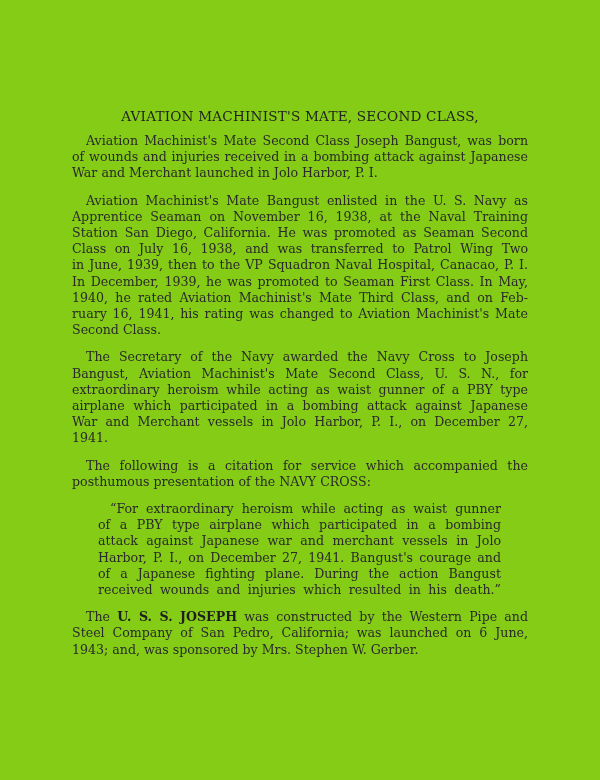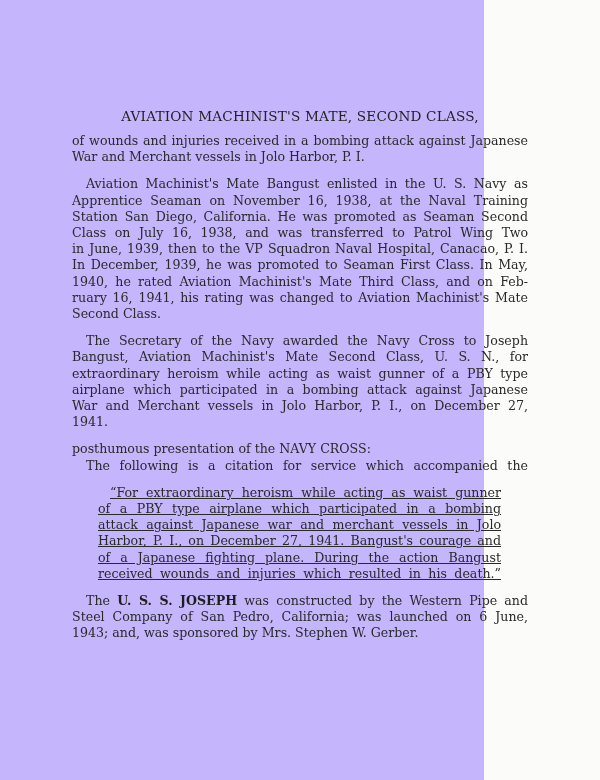--- a/index.html
+++ b/index.html
@@ -9,22 +9,22 @@
   body {
     width: 600px;
     height: 780px;
     background: #fbfbfa;
     overflow: hidden;
     position: relative;
   }
   .page {
     position: absolute;
     left: 0; top: 0;
-    width: 484px; height: 780px;
-    background: #c4b5fd;
+    width: 600px; height: 780px;
+    background: #84cc16;
   }
   .content {
     position: absolute;
     left: 72px;
     top: 107px;
     width: 456px;
     font-family: "DejaVu Serif", serif;
     color: #2a2a2a;
     font-size: 12.6px;
     line-height: 16.2px;
@@ -50,21 +50,20 @@
     text-align-last: justify;
     white-space: nowrap;
     text-indent: 0;
   }
   p.para .line.last { text-align-last: left; }
   p.para .line.first { padding-left: 14px; }
   .quote {
     margin: 0 0 11px 0;
     padding-left: 26px;
     width: 403px;
-    text-decoration: underline;
   }
   .quote .line {
     display: block;
     text-align: justify;
     text-align-last: justify;
     white-space: nowrap;
   }
   .quote .line.first { padding-left: 12px; }
   b { font-weight: bold; color: #1e1e1e; }
 </style>
@@ -72,22 +71,23 @@
 <body>
 
 <div class="page">
   <div class="content">
 
     <div class="title">
       <div>AVIATION MACHINIST'S MATE, SECOND CLASS,</div>
     </div>
 
     <p class="para">
+      <span class="line first">Aviation Machinist's Mate Second Class Joseph Bangust, was born</span>
       <span class="line">of wounds and injuries received in a bombing attack against Japanese</span>
-      <span class="line last">War and Merchant vessels in Jolo Harbor, P. I.</span>
+      <span class="line last">War and Merchant launched in Jolo Harbor, P. I.</span>
     </p>
 
     <p class="para">
       <span class="line first">Aviation Machinist's Mate Bangust enlisted in the U. S. Navy as</span>
       <span class="line">Apprentice Seaman on November 16, 1938, at the Naval Training</span>
       <span class="line">Station San Diego, California. He was promoted as Seaman Second</span>
       <span class="line">Class on July 16, 1938, and was transferred to Patrol Wing Two</span>
       <span class="line">in June, 1939, then to the VP Squadron Naval Hospital, Canacao, P. I.</span>
       <span class="line">In December, 1939, he was promoted to Seaman First Class. In May,</span>
       <span class="line">1940, he rated Aviation Machinist's Mate Third Class, and on Feb-</span>
@@ -98,22 +98,22 @@
     <p class="para">
       <span class="line first">The Secretary of the Navy awarded the Navy Cross to Joseph</span>
       <span class="line">Bangust, Aviation Machinist's Mate Second Class, U. S. N., for</span>
       <span class="line">extraordinary heroism while acting as waist gunner of a PBY type</span>
       <span class="line">airplane which participated in a bombing attack against Japanese</span>
       <span class="line">War and Merchant vessels in Jolo Harbor, P. I., on December 27,</span>
       <span class="line last">1941.</span>
     </p>
 
     <p class="para">
+      <span class="line first">The following is a citation for service which accompanied the</span>
       <span class="line last">posthumous presentation of the NAVY CROSS:</span>
-      <span class="line first">The following is a citation for service which accompanied the</span>
     </p>
 
     <div class="quote">
       <span class="line first">“For extraordinary heroism while acting as waist gunner</span>
       <span class="line">of a PBY type airplane which participated in a bombing</span>
       <span class="line">attack against Japanese war and merchant vessels in Jolo</span>
       <span class="line">Harbor, P. I., on December 27, 1941. Bangust's courage and</span>
       <span class="line">of a Japanese fighting plane. During the action Bangust</span>
       <span class="line">received wounds and injuries which resulted in his death.”</span>
     </div>

